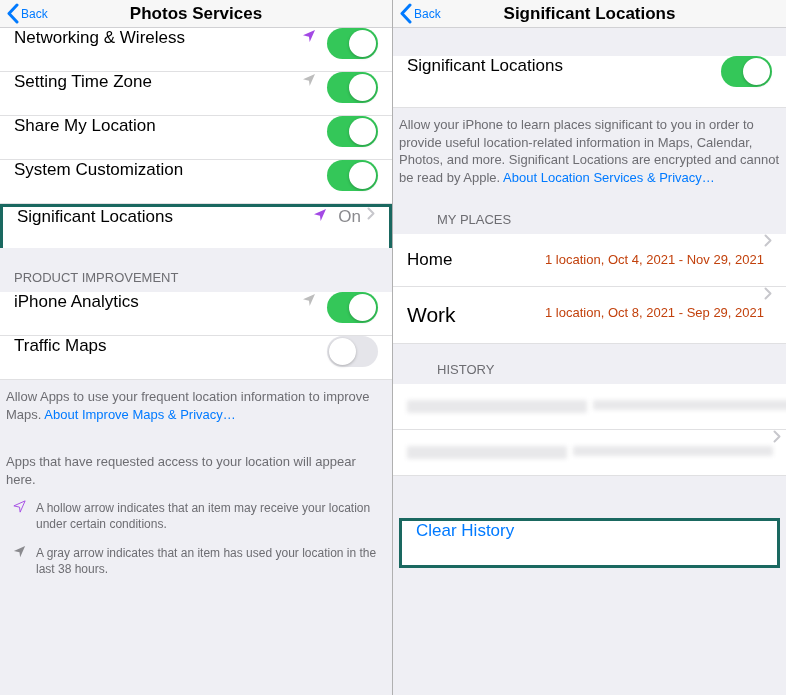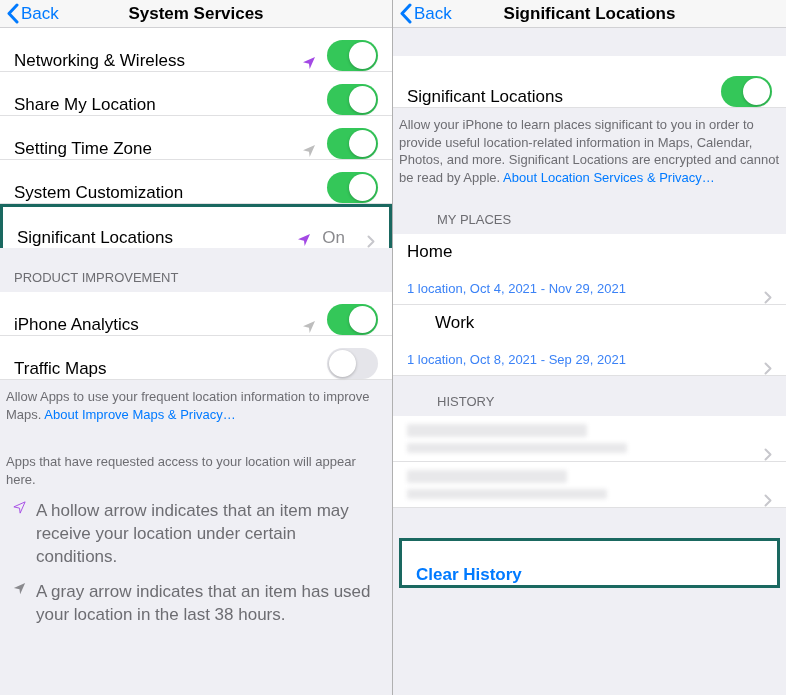--- a/index.html
+++ b/index.html
@@ -16,49 +16,49 @@
     .header {
       height: 28px;
       display: flex;
       align-items: center;
       background: #f7f7f7;
       position: relative;
       border-bottom: 1px solid #d1d1d4;
     }
     .back-btn {
       display: flex;
-      align-items: flex-end;
+      align-items: center;
       color: #007aff;
-      font-size: 17px;
+      font-size: 12px;
       padding-left: 6px;
       cursor: pointer;
     }
     .back-btn svg { width: 13px; height: 21px; margin-right: 2px; }
     .header-title {
       position: absolute;
       left: 0; right: 0;
       text-align: center;
       font-size: 17px;
       font-weight: 600;
       color: #000;
       pointer-events: none;
     }
     .list { background: #fff; }
     .row {
       display: flex;
-      align-items: flex-end;
+      align-items: flex-start;
       min-height: 44px;
       padding: 0 14px;
       background: #fff;
       border-bottom: 1px solid #e0e0e2;
       position: relative;
     }
     .row-label { flex: 1; font-size: 17px; color: #000; }
-    .row-sublabel { font-size: 13px; color: #3b82f6; margin-top: 19px; }
-    .row-stack { display: flex; flex-direction: column; padding: 8px 0; }
+    .row-sublabel { font-size: 13px; color: #c2410c; margin-top: 2px; }
+    .row-stack { display: flex; flex-direction: row; padding: 16px 0; }
     .toggle {
       width: 51px; height: 31px;
       border-radius: 16px;
       position: relative;
       flex-shrink: 0;
     }
     .toggle.on { background: #34c759; }
     .toggle.off { background: #e5e5ea; }
     .toggle::after {
       content: '';
@@ -66,40 +66,40 @@
       width: 27px; height: 27px;
       background: #fff;
       border-radius: 50%;
       top: 2px;
       box-shadow: 0 1px 3px rgba(0,0,0,0.25);
     }
     .toggle.on::after { right: 2px; }
     .toggle.off::after { left: 2px; }
     .indicator { margin-right: 10px; flex-shrink: 0; }
     .indicator svg { width: 16px; height: 16px; display: block; }
-    .status-text { color: #8a8a8e; font-size: 17px; margin-right: 22px; }
+    .status-text { color: #8a8a8e; font-size: 17px; margin-right: 6px; }
     .chevron svg { width: 8px; height: 13px; display: block; }
     .chevron { color: #c7c7cc; }
     .section-header {
       font-size: 13px;
       color: #6d6d72;
       padding: 22px 14px 7px;
       text-transform: uppercase;
       background: #efeff4;
     }
     .section-header.small { padding-top: 18px; padding-left: 44px; }
     .footer-text {
       font-size: 13px;
       color: #6d6d72;
       padding: 8px 6px;
       background: #efeff4;
       line-height: 1.35;
     }
     .footer-text .link { color: #007aff; }
-    .legend { padding: 4px 14px 8px 36px; position: relative; font-size: 17px; color: #6d6d72; line-height: 1.35; background: #efeff4; }
+    .legend { padding: 4px 14px 8px 36px; position: relative; font-size: 12px; color: #6d6d72; line-height: 1.35; background: #efeff4; }
     .legend .legend-icon { position: absolute; left: 12px; top: 3px; }
     .legend .legend-icon svg { width: 15px; height: 15px; }
     .highlight-box {
       border: 3px solid #1a6860;
     }
     .spacer { background: #efeff4; height: 28px; }
     .blur-row .row-stack .bl {
       background: #e8e8ea;
       height: 13px;
       border-radius: 2px;
@@ -112,44 +112,44 @@
 <body>
 
 <div class="panel panel-left">
   <div class="header">
     <div class="back-btn">
       <svg viewBox="0 0 13 21">
           <polyline points="11,2 3,10.5 11,19" fill="none" stroke="#007aff" stroke-width="3" stroke-linecap="round" stroke-linejoin="round"></polyline>
         </svg>
       <span>Back</span>
     </div>
-    <div class="header-title">System Services</div>
+    <div class="header-title">Photos Services</div>
   </div>
 
   <div class="list">
     <div class="row">
       <span class="row-label">Networking &amp; Wireless</span>
       <span class="indicator">
           <svg viewBox="0 0 24 24">
             <path d="M3 11 L21 3 L13 21 L12 13 Z" fill="#a349e4"></path>
           </svg>
         </span>
       <div class="toggle on"></div>
     </div>
     <div class="row">
+      <span class="row-label">Setting Time Zone</span>
+      <span class="indicator">
+          <svg viewBox="0 0 24 24">
+            <path d="M3 11 L21 3 L13 21 L12 13 Z" fill="#bdbdbd"></path>
+          </svg>
+        </span>
+      <div class="toggle on"></div>
+    </div>
+    <div class="row">
       <span class="row-label">Share My Location</span>
-      <div class="toggle on"></div>
-    </div>
-    <div class="row">
-      <span class="row-label">Setting Time Zone</span>
-      <span class="indicator">
-          <svg viewBox="0 0 24 24">
-            <path d="M3 11 L21 3 L13 21 L12 13 Z" fill="#bdbdbd"></path>
-          </svg>
-        </span>
       <div class="toggle on"></div>
     </div>
     <div class="row">
       <span class="row-label">System Customization</span>
       <div class="toggle on"></div>
     </div>
     <div class="row highlight-box" style="border-bottom:none;">
       <span class="row-label">Significant Locations</span>
       <span class="indicator">
           <svg viewBox="0 0 24 24">
@@ -238,21 +238,21 @@
         <span class="row-sublabel">1 location, Oct 4, 2021 - Nov 29, 2021</span>
       </div>
       <span class="chevron">
           <svg viewBox="0 0 8 13">
             <polyline points="1.5,1.5 6.5,6.5 1.5,11.5" fill="none" stroke="#c7c7cc" stroke-width="2" stroke-linecap="round" stroke-linejoin="round"></polyline>
           </svg>
         </span>
     </div>
     <div class="row">
       <div class="row-stack" style="flex:1;">
-        <span class="row-label" style="font-size:17px;margin-left:28px;">Work</span>
+        <span class="row-label" style="font-size:21px;">Work</span>
         <span class="row-sublabel">1 location, Oct 8, 2021 - Sep 29, 2021</span>
       </div>
       <span class="chevron">
           <svg viewBox="0 0 8 13">
             <polyline points="1.5,1.5 6.5,6.5 1.5,11.5" fill="none" stroke="#c7c7cc" stroke-width="2" stroke-linecap="round" stroke-linejoin="round"></polyline>
           </svg>
         </span>
     </div>
   </div>
 
@@ -278,18 +278,18 @@
       <span class="chevron">
           <svg viewBox="0 0 8 13">
             <polyline points="1.5,1.5 6.5,6.5 1.5,11.5" fill="none" stroke="#c7c7cc" stroke-width="2" stroke-linecap="round" stroke-linejoin="round"></polyline>
           </svg>
         </span>
     </div>
   </div>
 
   <div class="spacer"></div>
 
-  <div class="list highlight-box" style="margin:2px 6px;font-weight:bold;">
+  <div class="list highlight-box" style="margin:14px 6px;">
     <div class="row" style="border-bottom:none;">
       <span class="clear-row">Clear History</span>
     </div>
   </div>
 </div>
 
 </body></html>

